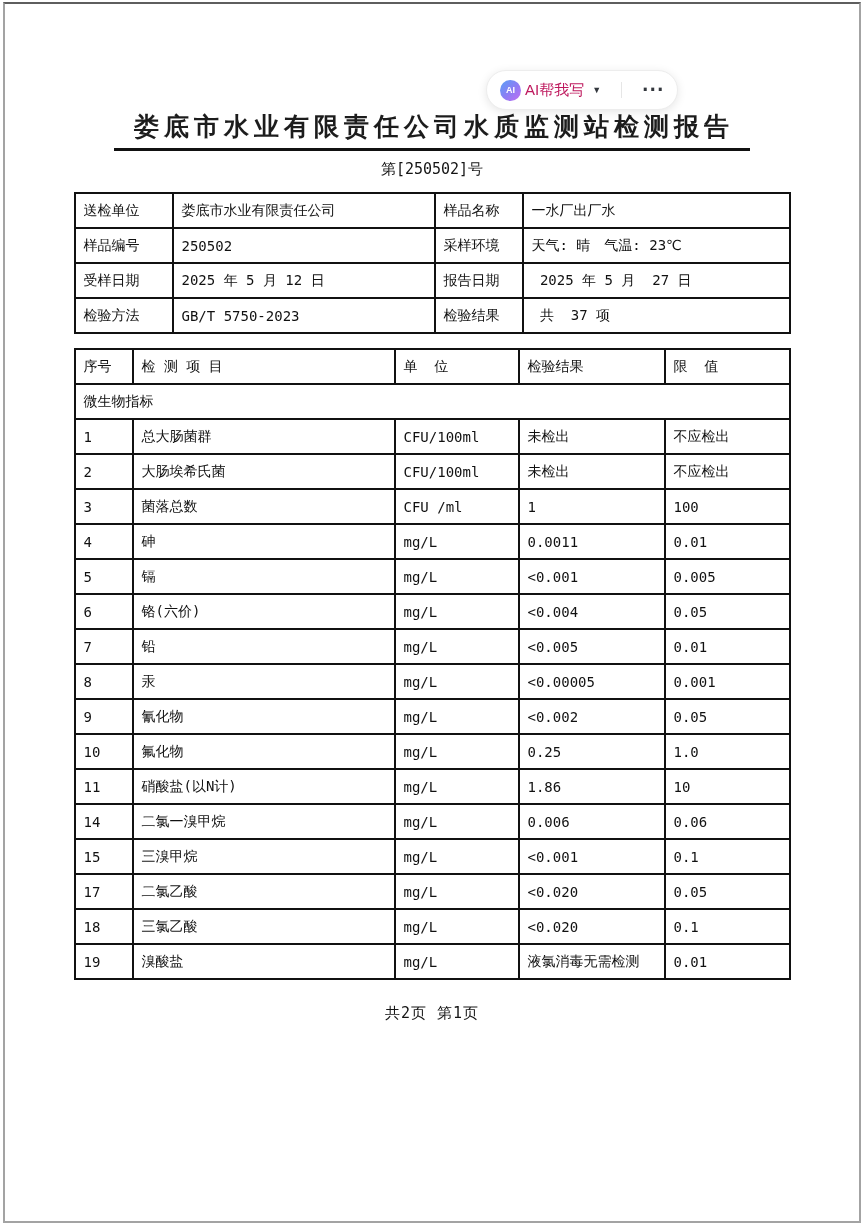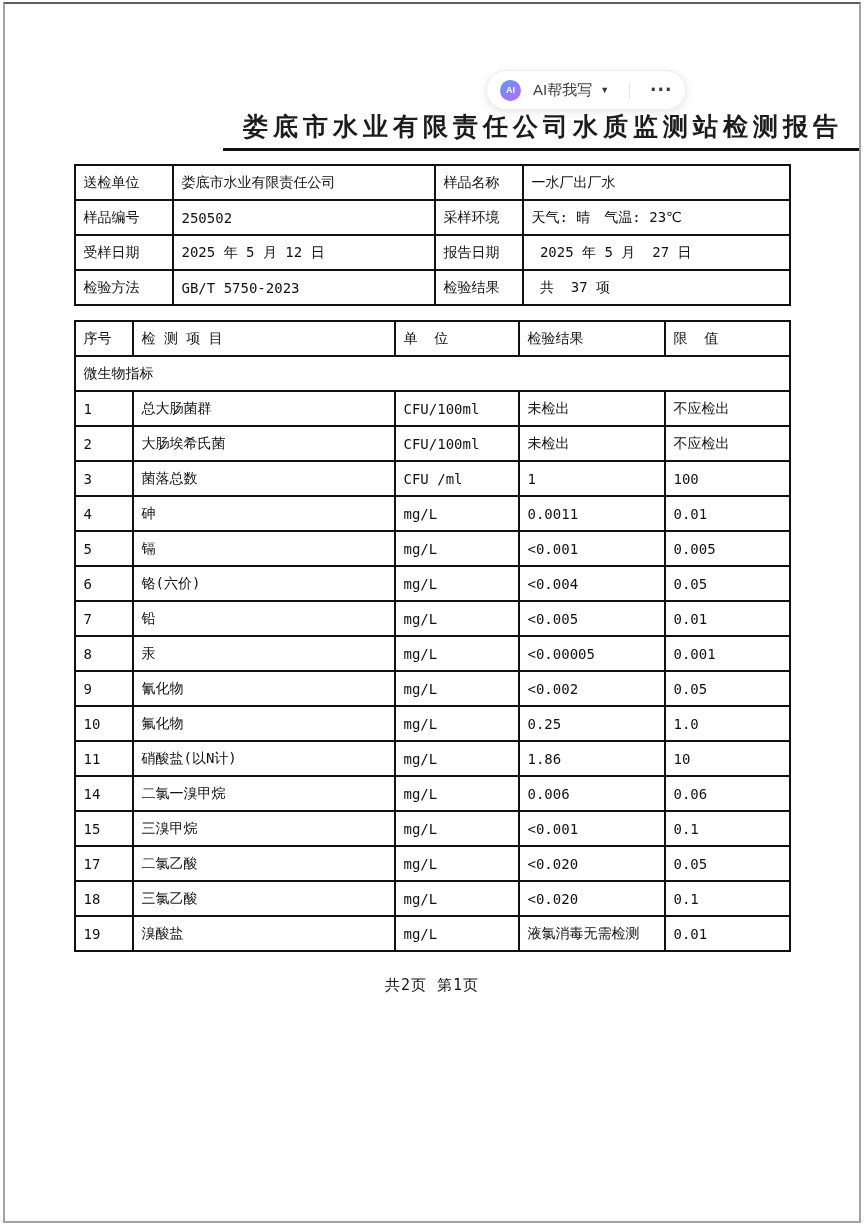--- a/index.html
+++ b/index.html
@@ -41,42 +41,42 @@
   }
   .ai-logo {
     width: 21px; height: 21px; border-radius: 50%;
     background: linear-gradient(135deg, #58a0f6 0%, #8f7cf4 55%, #c36ef2 100%);
     color: #ffffff;
     font-size: 9px; font-weight: bold;
     display: flex; align-items: center; justify-content: center;
     letter-spacing: 0;
   }
   .ai-label {
-    margin-left: 12px;
-    font-size: 15px; color: #404040; font-weight: 500;
+    margin-left: 4px;
+    font-size: 15px; color: #be185d; font-weight: 500;
   }
   .ai-caret {
     margin-left: 8px;
     font-size: 9px; color: #33373d;
   }
   .pill-divider {
     width: 1px; height: 16px; background: #e6e6e6;
     margin: 0 11px;
   }
   .more-btn {
     background: none; border: none; padding: 0;
     font-size: 17px; font-weight: bold; color: #33373d;
     letter-spacing: 1px; line-height: 1;
     cursor: pointer;
     font-family: "DejaVu Sans", sans-serif;
   }
   
   .doc-title {
     margin: 106px 0 0 0;
-    text-align: right;
+    text-align: center;
     text-decoration: underline;
   }
   .doc-title span {
     display: inline-block;
     font-family: "Liberation Serif", "DejaVu Serif", serif;
     font-weight: 700;
     font-size: 25px;
     color: #1c1c1c;
     letter-spacing: 5px;
     border-bottom: 3px solid #111111;
@@ -132,20 +132,21 @@
       <span class="ai-caret">▼</span>
     </button>
     <span class="pill-divider"></span>
     <button class="more-btn">···</button>
   </div>
 
   <div class="doc-title">
     <span>娄底市水业有限责任公司水质监测站检测报告</span>
   </div>
 
+  <div class="report-no">第[250502]号</div>
 
   <table class="report info">
     <colgroup>
       <col style="width:98px">
         <col style="width:262px">
         <col style="width:88px">
         <col style="width:267px">
     </colgroup>
     <tbody>
         <tr>

